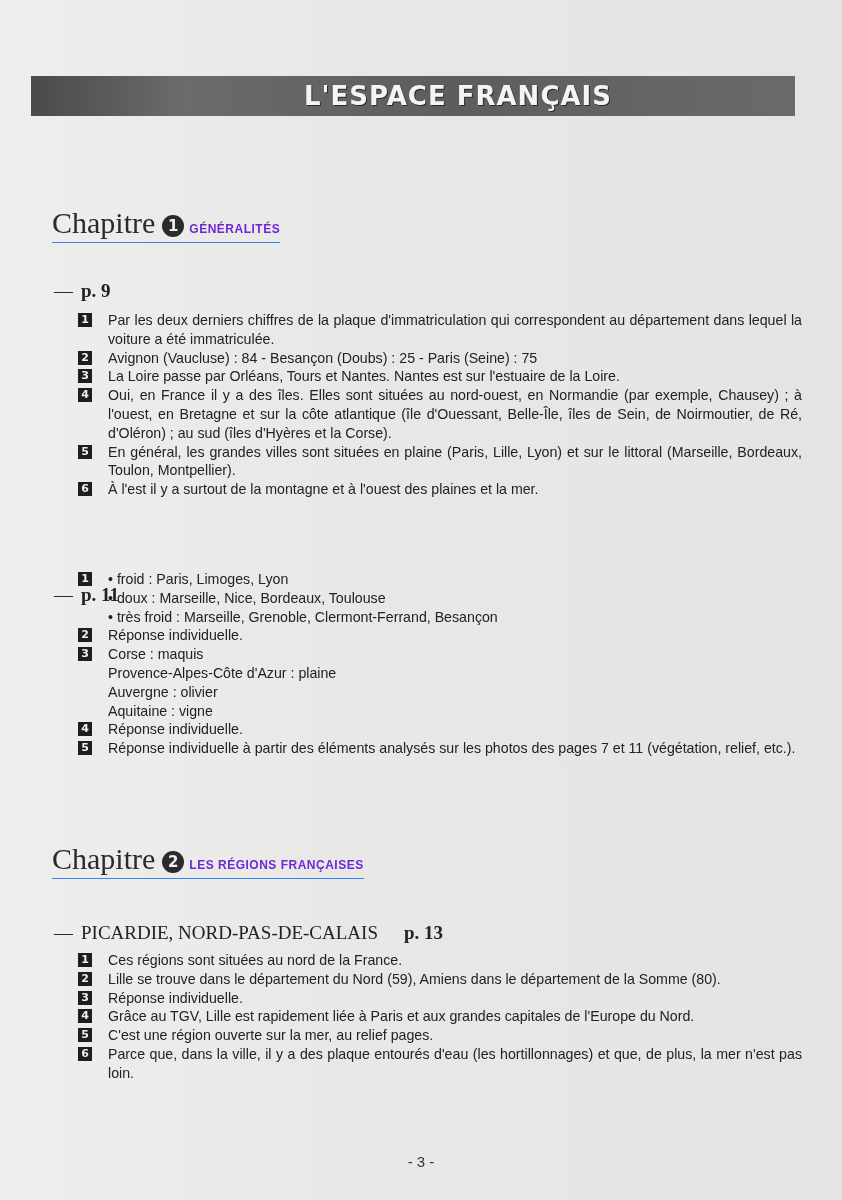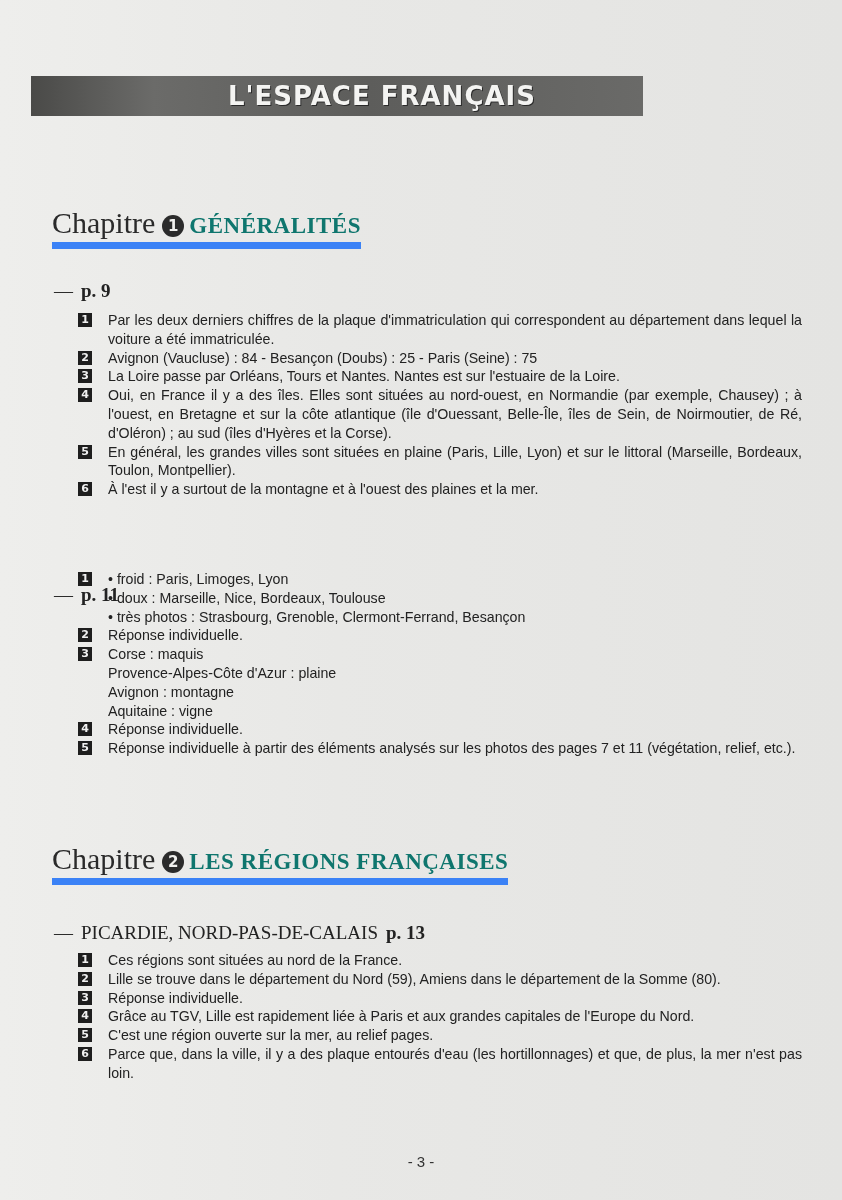--- a/index.html
+++ b/index.html
@@ -13,42 +13,42 @@
       background-image: linear-gradient(90deg, #eeeeec 0%, #e8e8e6 40%, #e4e4e2 100%);
       position: relative;
       overflow: hidden;
       font-family: "Liberation Sans", "DejaVu Sans", sans-serif;
       color: #1f1f1f;
     }
     .banner {
       position: absolute;
       left: 31px;
       top: 76px;
-      width: 612px;
+      width: 764px;
       height: 40px;
       background: linear-gradient(90deg, #4a4a48 0%, #6b6b69 20%, #5d5d5b 55%, #6a6a68 100%);
       display: flex;
       align-items: center;
       justify-content: center;
     }
     .banner-title {
       font-family: "DejaVu Sans", sans-serif;
       font-weight: bold;
       font-size: 26px;
       letter-spacing: 1px;
       color: #f4f4f2;
       text-shadow: 1px 1px 0 #2a2a2a;
       padding-left: 90px;
     }
     .chapter {
       position: absolute;
       left: 52px;
       display: flex;
       align-items: baseline;
-      border-bottom: 7px solid #3b82f6;
+      border-bottom: 1px solid #3b82f6;
       padding-bottom: 2px;
     }
     .chapter-word {
       font-family: "Liberation Serif", "DejaVu Serif", serif;
       font-size: 30px;
       color: #2a2a2a;
     }
     .chapter-num {
       display: inline-flex;
       align-items: center;
@@ -59,35 +59,35 @@
       background: #2b2b2b;
       color: #f0f0ee;
       font-family: "DejaVu Sans", sans-serif;
       font-weight: bold;
       font-size: 15px;
       margin: 0 5px 0 7px;
       position: relative;
       top: -2px;
     }
     .chapter-title {
-      font-family: Liberation Serif, serif;
-      font-weight: bold;
-      font-size: 23px;
+      font-family: Liberation Sans, sans-serif;
+      font-weight: bold;
+      font-size: 12px;
       letter-spacing: 0.5px;
-      color: #0f766e;
+      color: #6d28d9;
     }
     .section-head {
       position: absolute;
       left: 54px;
       font-family: "Liberation Serif", "DejaVu Serif", serif;
       font-size: 19px;
       color: #222;
     }
     .section-head .dash { margin-right: 8px; }
-    .section-head .page { font-weight: bold; margin-left: 8px; }
+    .section-head .page { font-weight: bold; margin-left: 26px; }
     .section-head.p9 .page, .section-head.p11 .page { margin-left: 0; }
     .items {
       position: absolute;
       left: 78px;
       width: 724px;
       font-size: 14.2px;
       line-height: 18.8px;
       color: #222;
     }
     .item {
@@ -180,35 +180,35 @@
 
 <div class="section-head p11" style="top:536px;margin-top:48px;">
   <span class="dash">—</span><span class="page">p. 11</span>
 </div>
 <div class="items" style="top:570px;">
   <div class="item">
     <span class="num-box">1</span>
     <div class="item-body">
       <span class="item-line">• froid : Paris, Limoges, Lyon</span>
       <span class="item-line">• doux : Marseille, Nice, Bordeaux, Toulouse</span>
-      <span class="item-line">• très photos : Strasbourg, Grenoble, Clermont-Ferrand, Besançon</span>
+      <span class="item-line">• très froid : Marseille, Grenoble, Clermont-Ferrand, Besançon</span>
     </div>
   </div>
   <div class="item">
     <span class="num-box">2</span>
     <div class="item-body">
         <span class="item-line">Réponse individuelle.</span>
       </div>
   </div>
   <div class="item">
     <span class="num-box">3</span>
     <div class="item-body">
       <span class="item-line">Corse : maquis</span>
       <span class="item-line">Provence-Alpes-Côte d'Azur : plaine</span>
-      <span class="item-line">Avignon : montagne</span>
+      <span class="item-line">Auvergne : olivier</span>
       <span class="item-line">Aquitaine : vigne</span>
     </div>
   </div>
   <div class="item">
     <span class="num-box">4</span>
     <div class="item-body">
         <span class="item-line">Réponse individuelle.</span>
       </div>
   </div>
   <div class="item">

